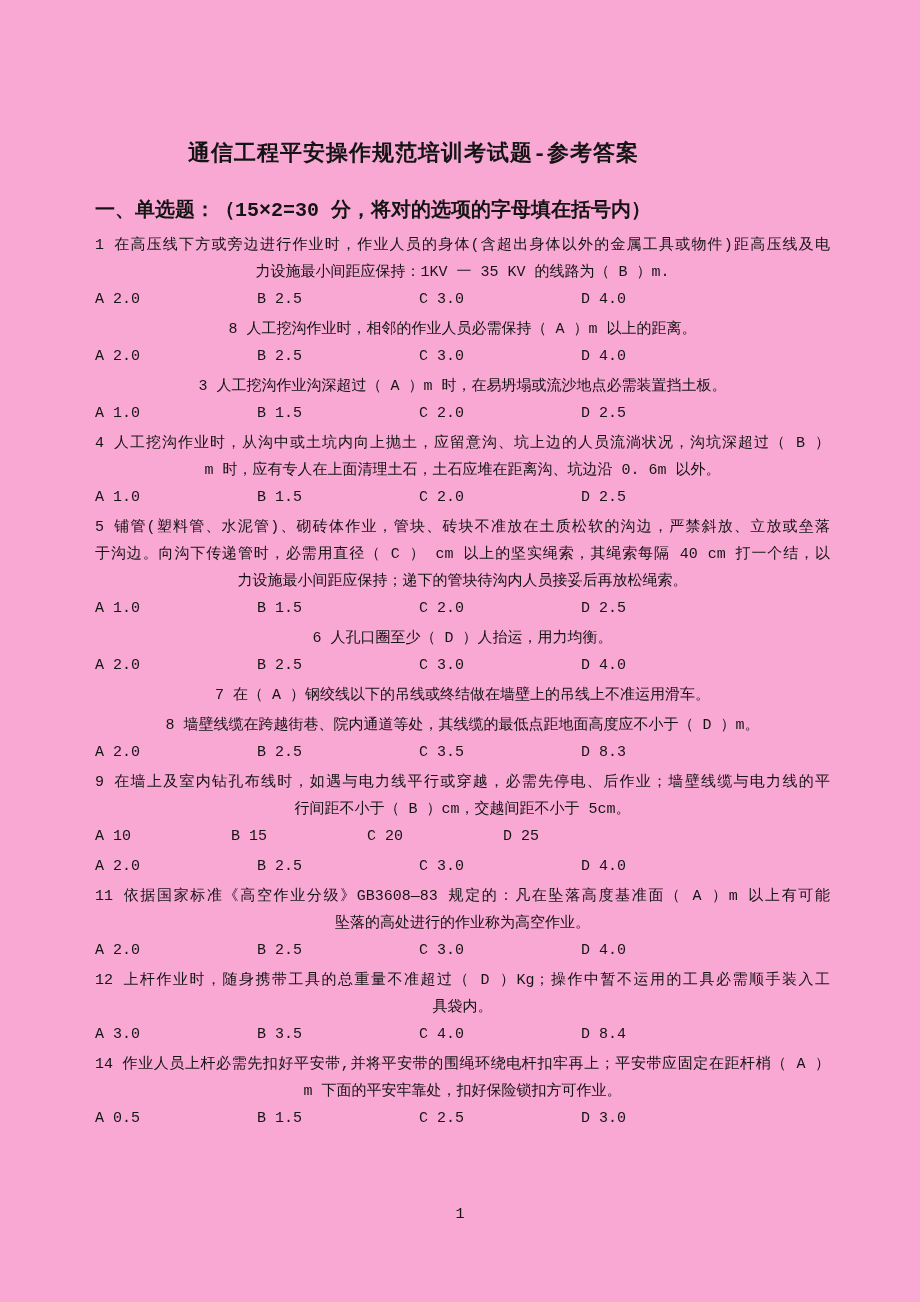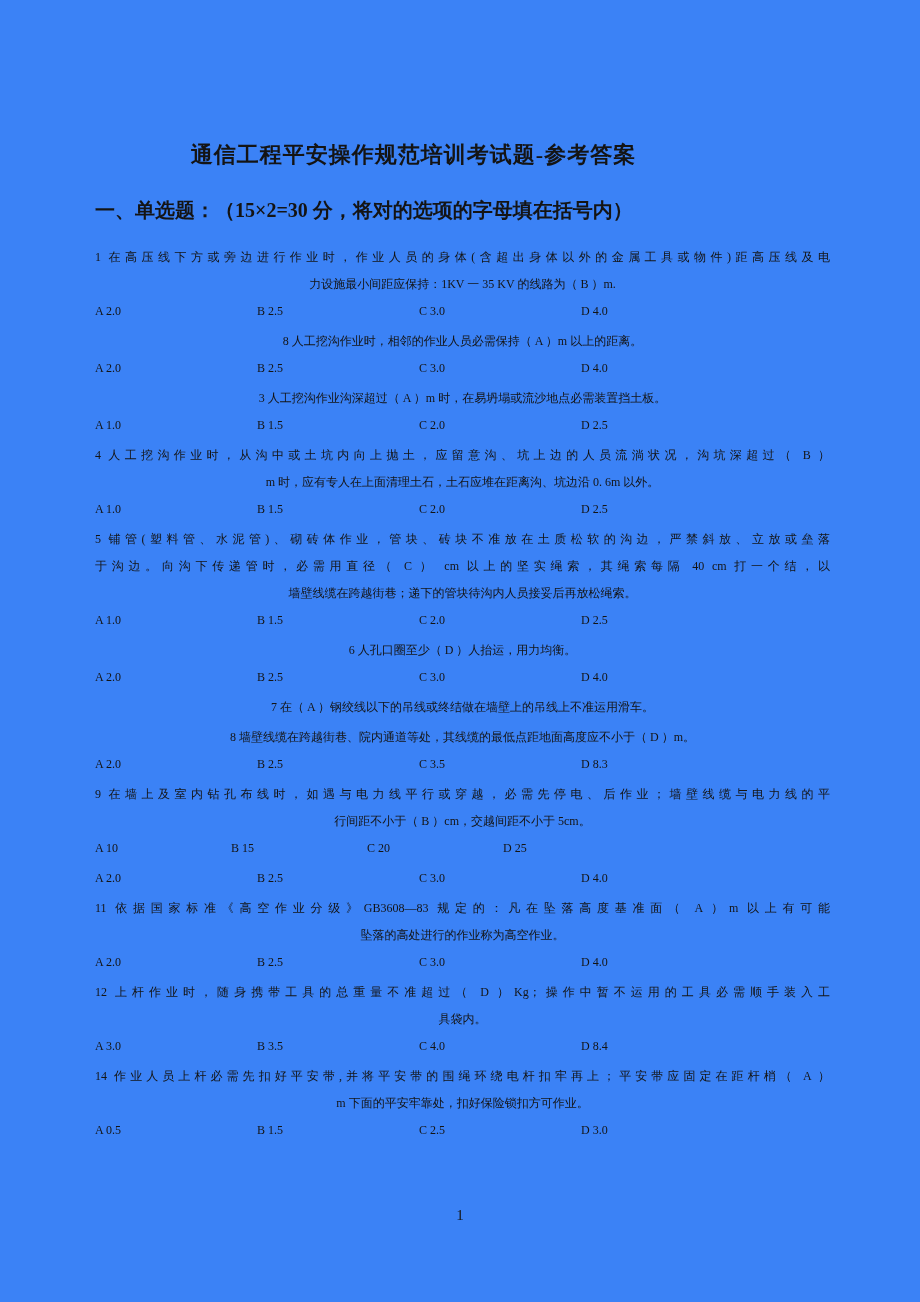--- a/index.html
+++ b/index.html
@@ -4,23 +4,23 @@
 <style>
   html, body {
     margin: 0;
     padding: 0;
     background: #ffffff;
   }
   .page {
     position: relative;
     width: 920px;
     height: 1302px;
-    background: #3b82f6;
+    background: #f9a8d4;
     color: #141414;
-    font-family: Liberation Serif, serif;
+    font-family: Liberation Mono, monospace;
     overflow: hidden;
   }
   .content {
     position: absolute;
     left: 95px;
     top: 0;
     width: 735px;
   }
   .doc-title {
     margin: 138px 0 0 0;
@@ -32,22 +32,22 @@
     white-space: nowrap;
     letter-spacing: 1px;
   }
   .section-header {
     margin-top: 25px;
     font-size: 20px;
     font-weight: bold;
     line-height: 27px;
   }
   .questions {
-    margin-top: 20px;
-    font-size: 12px;
+    margin-top: 8px;
+    font-size: 15px;
   }
   .question {
     margin-bottom: 3px;
   }
   .q-line {
     line-height: 27px;
     white-space: nowrap;
     text-align: center;
   }
   .q-line.justified {
@@ -117,21 +117,21 @@
           <div class="options-row cols-l">
             <span class="option">A 1.0</span>
             <span class="option">B 1.5</span>
             <span class="option">C 2.0</span>
             <span class="option">D 2.5</span>
           </div>
         </div>
         <div class="question">
           <div class="q-line justified">5 铺管(塑料管、水泥管)、砌砖体作业，管块、砖块不准放在土质松软的沟边，严禁斜放、立放或垒落</div>
           <div class="q-line justified">于沟边。向沟下传递管时，必需用直径（  C ）  cm 以上的坚实绳索，其绳索每隔 40 cm 打一个结，以</div>
-          <div class="q-line">墙壁线缆在跨越街巷；递下的管块待沟内人员接妥后再放松绳索。</div>
+          <div class="q-line">力设施最小间距应保持；递下的管块待沟内人员接妥后再放松绳索。</div>
           <div class="options-row cols-l">
             <span class="option">A 1.0</span>
             <span class="option">B 1.5</span>
             <span class="option">C 2.0</span>
             <span class="option">D 2.5</span>
           </div>
         </div>
         <div class="question">
           <div class="q-line">6 人孔口圈至少（   D   ）人抬运，用力均衡。</div>
           <div class="options-row cols-l">

